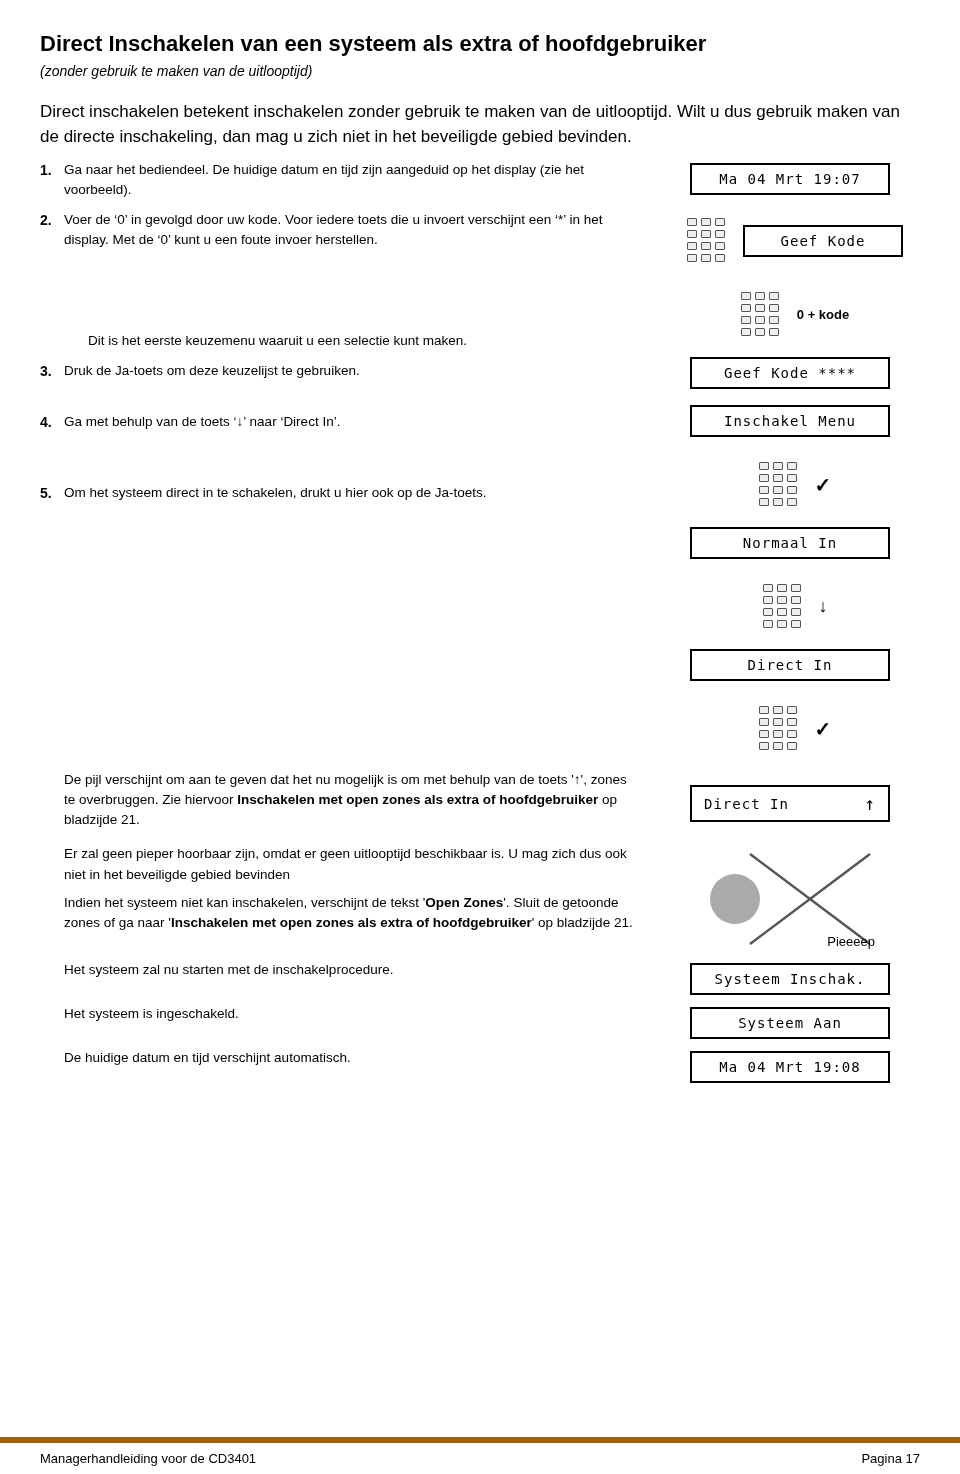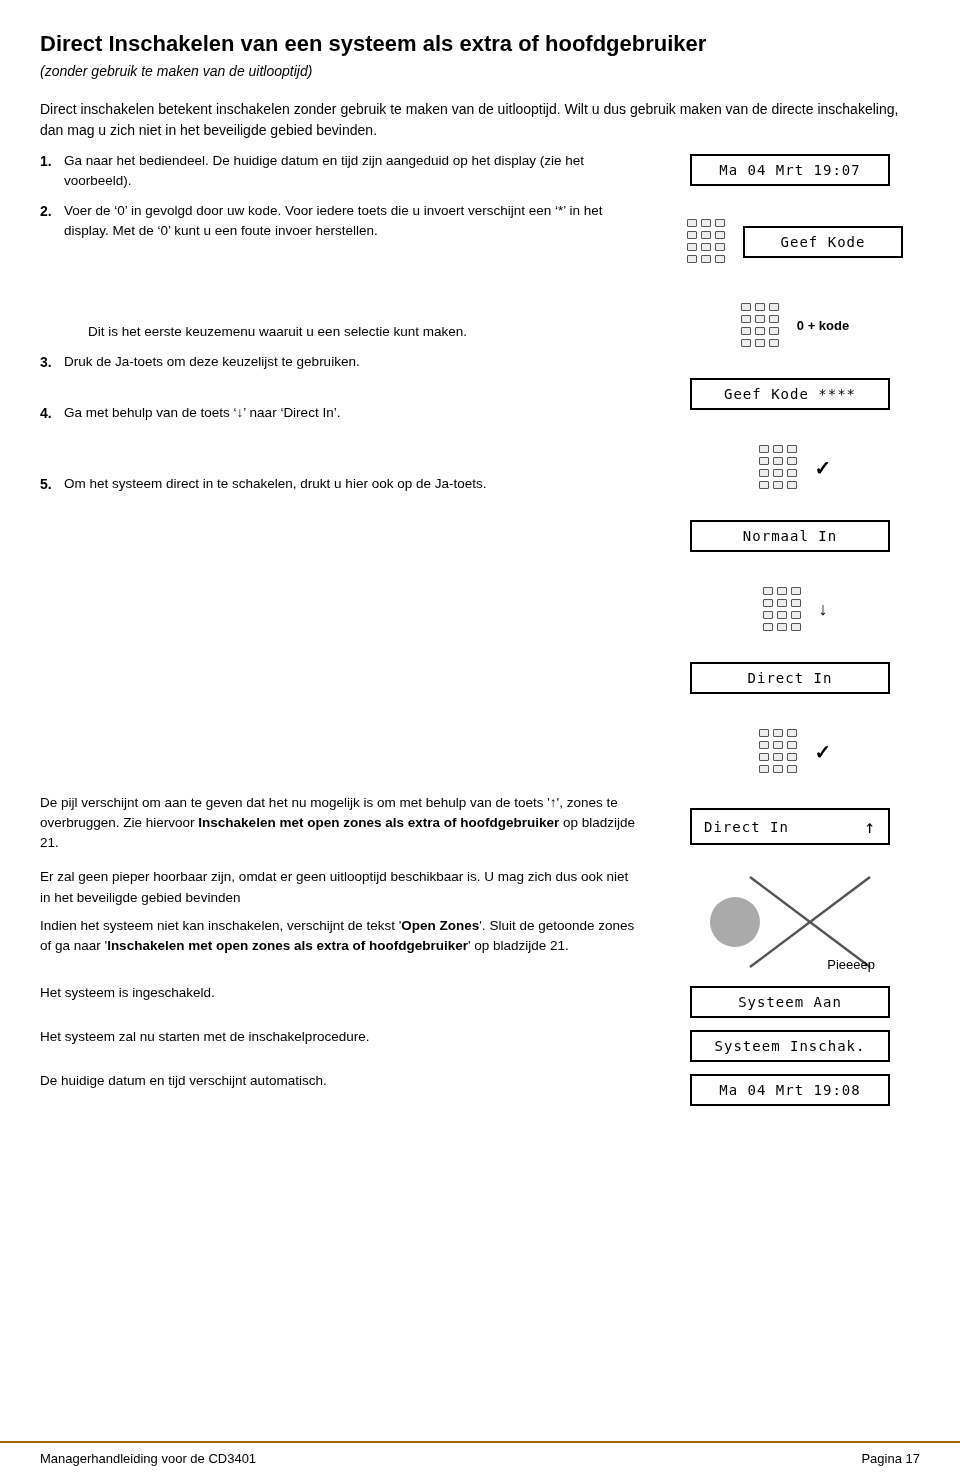--- a/index.html
+++ b/index.html
@@ -37,24 +37,24 @@
     }
     .left-col {
       flex: 1;
       padding-right: 10px;
     }
     .right-col {
       width: 260px;
       display: flex;
       flex-direction: column;
       align-items: center;
-      gap: 16px;
+      gap: 6px;
     }
     .intro-text {
-      font-size: 14px;
+      font-size: 17px;
       margin-bottom: 8px;
       line-height: 1.5;
     }
     .step {
       display: flex;
       gap: 8px;
       margin-bottom: 10px;
       line-height: 1.5;
     }
     .step-num {
@@ -144,36 +144,37 @@
     .direct-in-with-arrow span {
       font-size: 14px;
       font-family: monospace;
       letter-spacing: 1px;
     }
     .footer {
       position: absolute;
       bottom: 0;
       left: 0;
       right: 0;
-      border-top: 2px solid #a16207;
+      border-top: 6px solid #a16207;
       display: flex;
       justify-content: space-between;
       padding: 8px 40px;
       font-size: 13px;
     }
     .full-width-section {
       margin-top: 8px;
     }
     .full-width-row {
       display: flex;
       gap: 20px;
       margin-bottom: 6px;
     }
     .full-width-left {
       flex: 1;
+      margin-left: 24px;
     }
     .full-width-right {
       width: 260px;
       display: flex;
       align-items: center;
       justify-content: center;
     }
   </style>
 </head>
 <body>
@@ -264,20 +265,23 @@
               <div class="key-dot"></div>
           </div>
         </div>
         <span class="symbol-text">0 + kode</span>
       </div>
 
       <div class="right-item">
         <div class="display-box">Geef Kode ****</div>
       </div>
 
+      <div class="right-item">
+        <div class="display-box">Inschakel Menu</div>
+      </div>
 
       <div class="keypad-with-symbol" style="margin-top:6px;">
         <div class="keypad-icon">
           <div class="keypad-grid">
             <div class="key-dot"></div>
               <div class="key-dot"></div>
               <div class="key-dot"></div>
             <div class="key-dot"></div>
               <div class="key-dot"></div>
               <div class="key-dot"></div>
@@ -372,33 +376,33 @@
             <line x1="50" y1="10" x2="170" y2="100" stroke="#555" stroke-width="2.5"></line>
             <line x1="170" y1="10" x2="50" y2="100" stroke="#555" stroke-width="2.5"></line>
           </svg>
           <span style="position:absolute;right:5px;bottom:5px;font-size:13px;">Pieeeep</span>
         </div>
       </div>
     </div>
 
     <div class="full-width-row">
       <div class="full-width-left">
+        <p class="body-text">Het systeem zal nu starten met de inschakelprocedure.</p>
+      </div>
+      <div class="full-width-right">
+        <div class="display-box">Systeem Inschak.</div>
+      </div>
+    </div>
+
+    <div class="full-width-row">
+      <div class="full-width-left">
         <p class="body-text">Het systeem is ingeschakeld.</p>
       </div>
       <div class="full-width-right">
         <div class="display-box">Systeem Aan</div>
-      </div>
-    </div>
-
-    <div class="full-width-row">
-      <div class="full-width-left">
-        <p class="body-text">Het systeem zal nu starten met de inschakelprocedure.</p>
-      </div>
-      <div class="full-width-right">
-        <div class="display-box">Systeem Inschak.</div>
       </div>
     </div>
 
     <div class="full-width-row">
       <div class="full-width-left">
         <p class="body-text">De huidige datum en tijd verschijnt automatisch.</p>
       </div>
       <div class="full-width-right">
         <div class="display-box">Ma  04  Mrt  19:08</div>
       </div>

